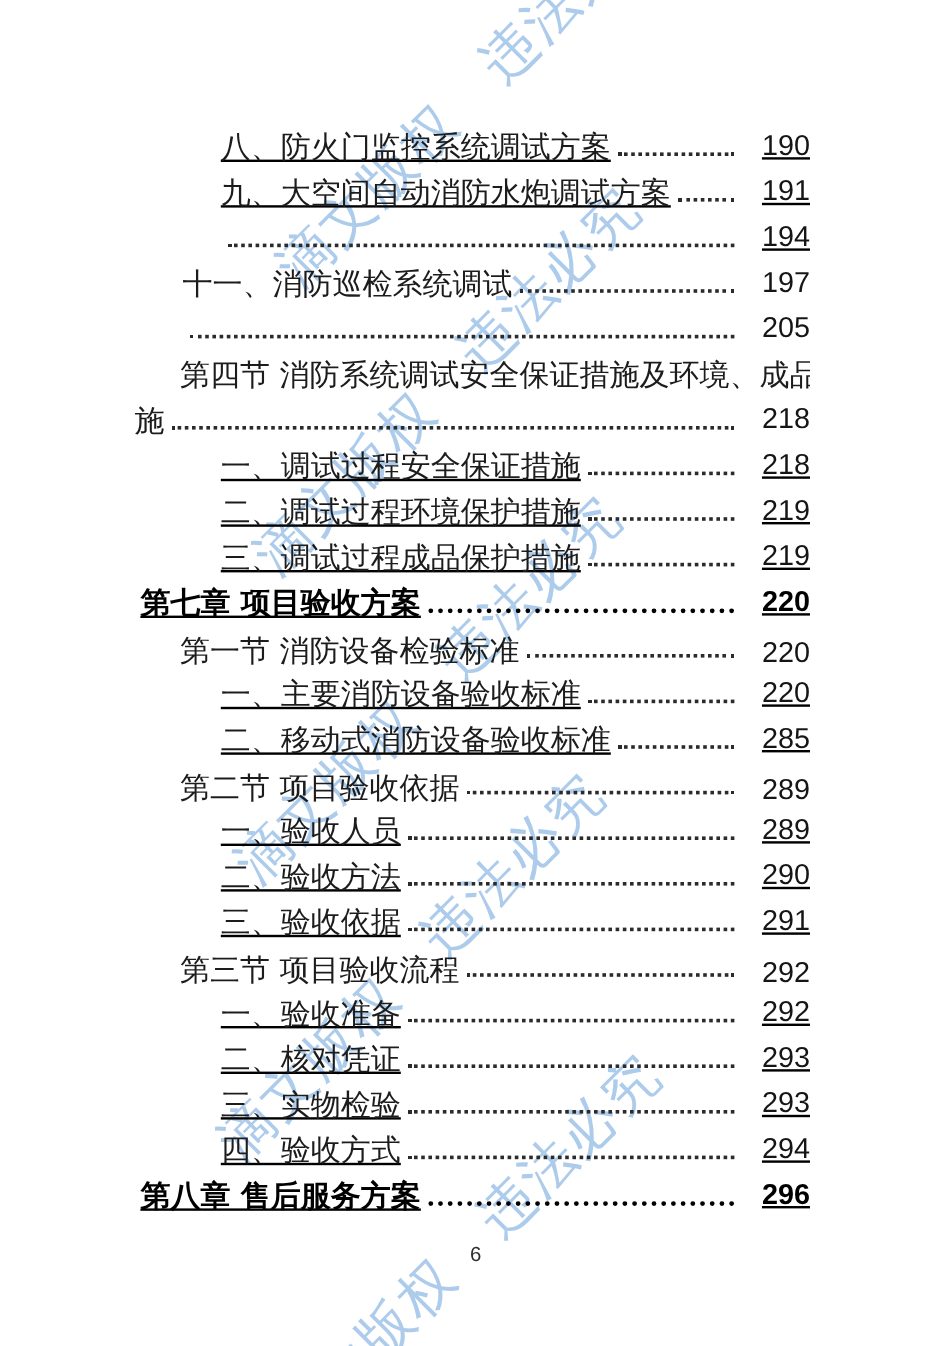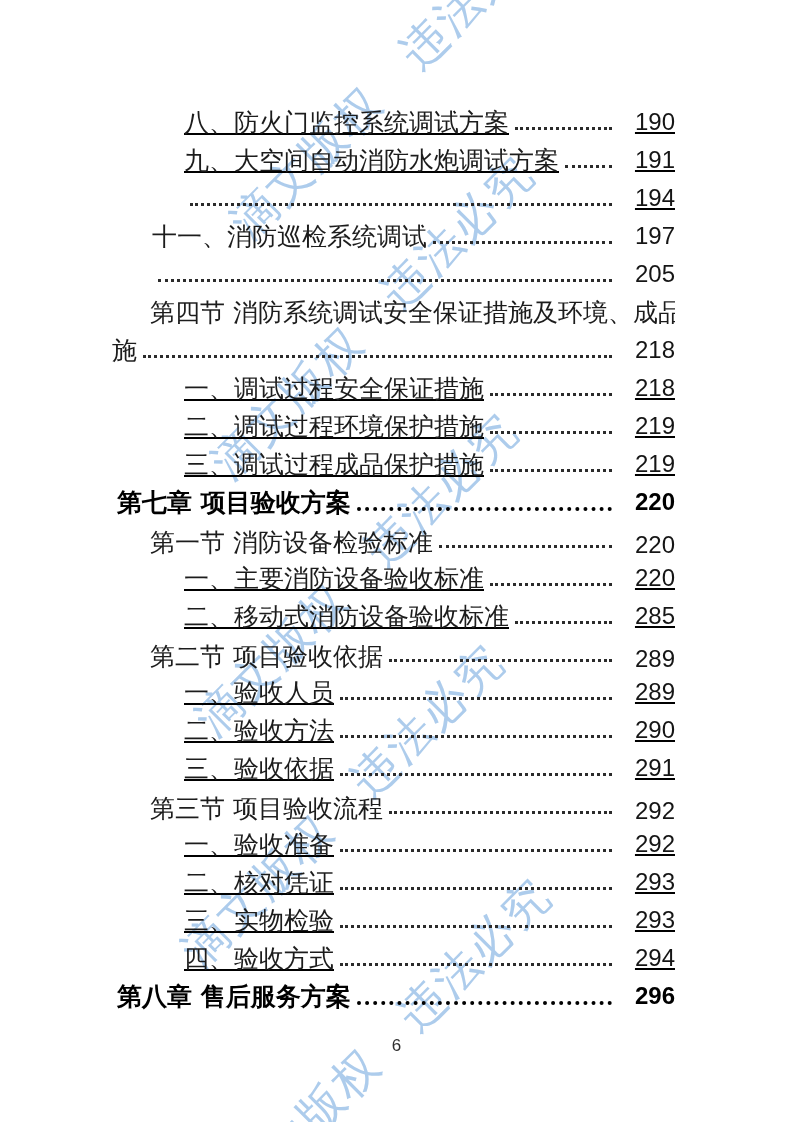--- a/index.html
+++ b/index.html
@@ -51,21 +51,21 @@
     border-bottom:3px dotted #2b2b2b;
     min-width:8px;
   }
   .toc-page{
     flex:0 0 auto;
     font-family:"Liberation Sans", sans-serif;
     font-size:24px;
     color:#151515;
     margin-left:18px;
   }
-  .lv-chapter{padding-left:5px;}
+  .lv-chapter{padding-left:5px;text-decoration:underline;}
   .lv-chapter .toc-title{font-weight:bold;color:#000;}
   .lv-chapter .toc-page{font-weight:bold;color:#000;}
   .lv-chapter .leader{border-bottom:4px dotted #000;margin-bottom:10px;}
   .lv-section{padding-left:38px;align-items:flex-end;}
   .lv-section-nodots{padding-left:38px;}
   .lv-item{padding-left:72px;text-decoration:underline;}
   .lv-item2{padding-left:40px;align-items:center;}
   .lv-wrap{padding-left:0;}
   
   .page-num{

